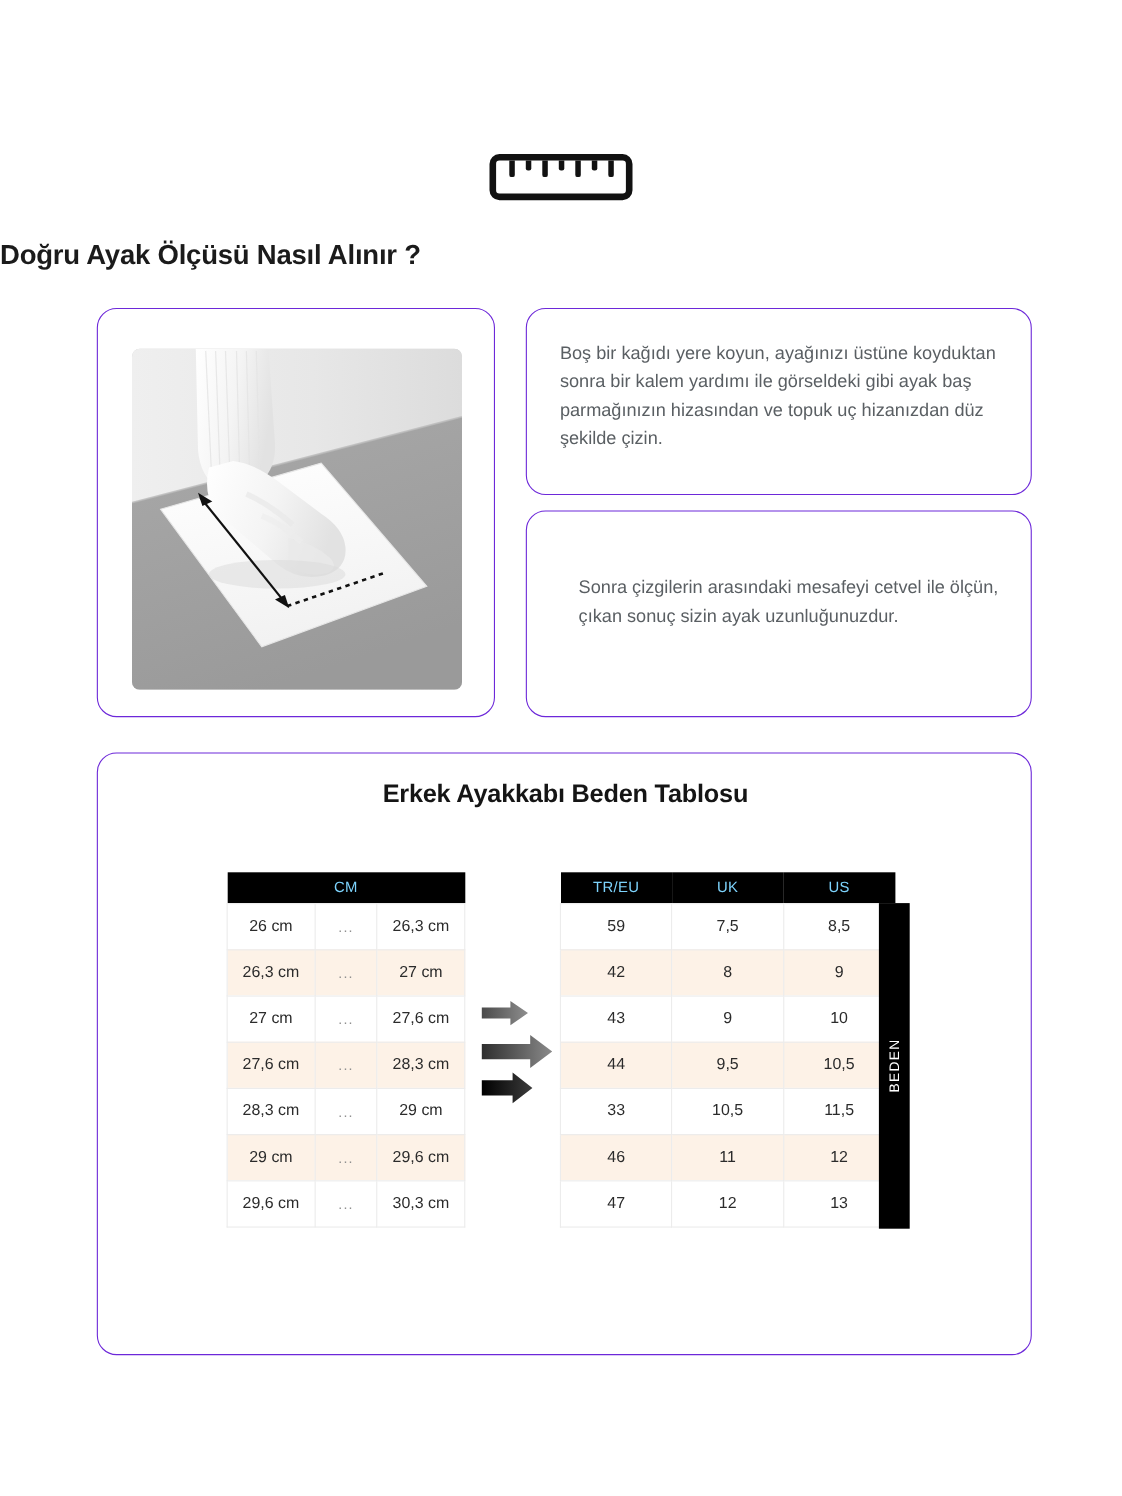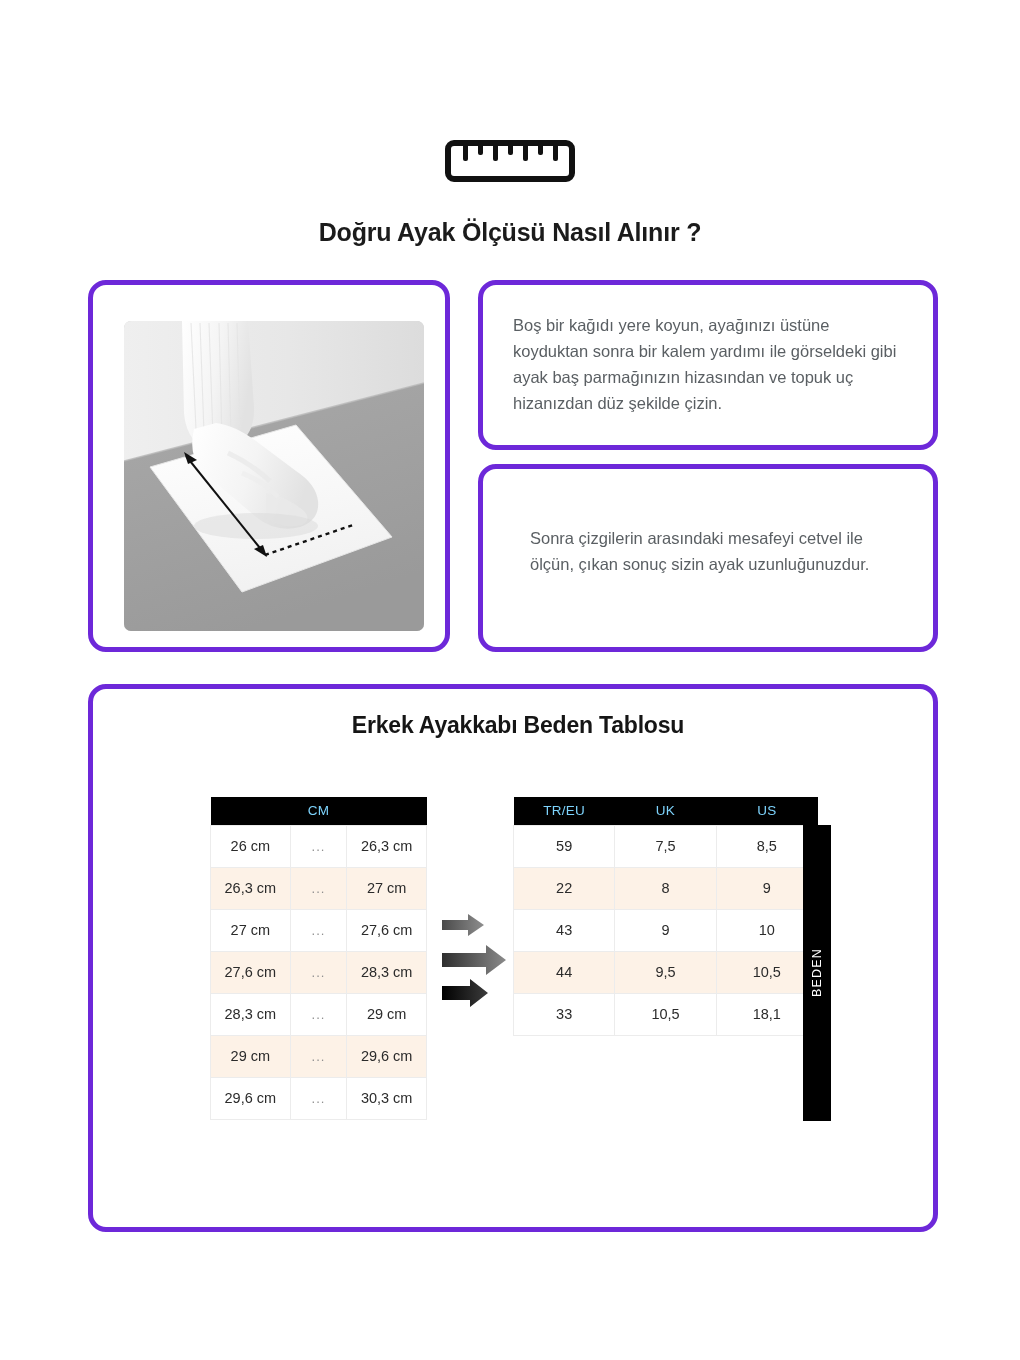--- a/index.html
+++ b/index.html
@@ -33,30 +33,30 @@
   .ruler i{
     position:absolute;top:0;width:5px;background:#111111;
     border-radius:0 0 2px 2px;
   }
   .ruler i.l{height:15px;}
   .ruler i.s{height:9px;}
 
   
   .main-title{
     position:absolute;left:0;top:218px;width:1020px;
-    text-align:center;
+    text-align:left;
     font-size:25px;font-weight:bold;color:#1b1b1b;
     letter-spacing:-.2px;
   }
 
   
   .card{
     position:absolute;
     background:#ffffff;
-    border:5px solid #6d28d9;
+    border:1px solid #6d28d9;
     border-radius:18px;
   }
   .card-photo{left:88px;top:280px;width:362px;height:372px;}
   .card-text-1{left:478px;top:280px;width:460px;height:170px;}
   .card-text-2{left:478px;top:464px;width:460px;height:188px;}
   .card-table{left:88px;top:684px;width:850px;height:548px;}
 
   .card-text p{
     position:absolute;left:30px;right:26px;
     font-size:16.5px;line-height:26px;color:#5a5f63;
@@ -297,38 +297,48 @@
             <th>US</th>
           </tr>
       </thead>
       <tbody>
           <tr>
             <td>59</td>
             <td>7,5</td>
             <td>8,5</td>
           </tr>
           <tr class="alt">
-            <td>22</td>
+            <td>42</td>
             <td>8</td>
             <td>9</td>
           </tr>
           <tr>
             <td>43</td>
             <td>9</td>
             <td>10</td>
           </tr>
           <tr class="alt">
             <td>44</td>
             <td>9,5</td>
             <td>10,5</td>
           </tr>
           <tr>
             <td>33</td>
             <td>10,5</td>
-            <td>18,1</td>
+            <td>11,5</td>
+          </tr>
+          <tr class="alt">
+            <td>46</td>
+            <td>11</td>
+            <td>12</td>
+          </tr>
+          <tr>
+            <td>47</td>
+            <td>12</td>
+            <td>13</td>
           </tr>
         </tbody>
     </table>
 
     <div class="beden">
       <span>BEDEN</span>
     </div>
 
   </div>
 

